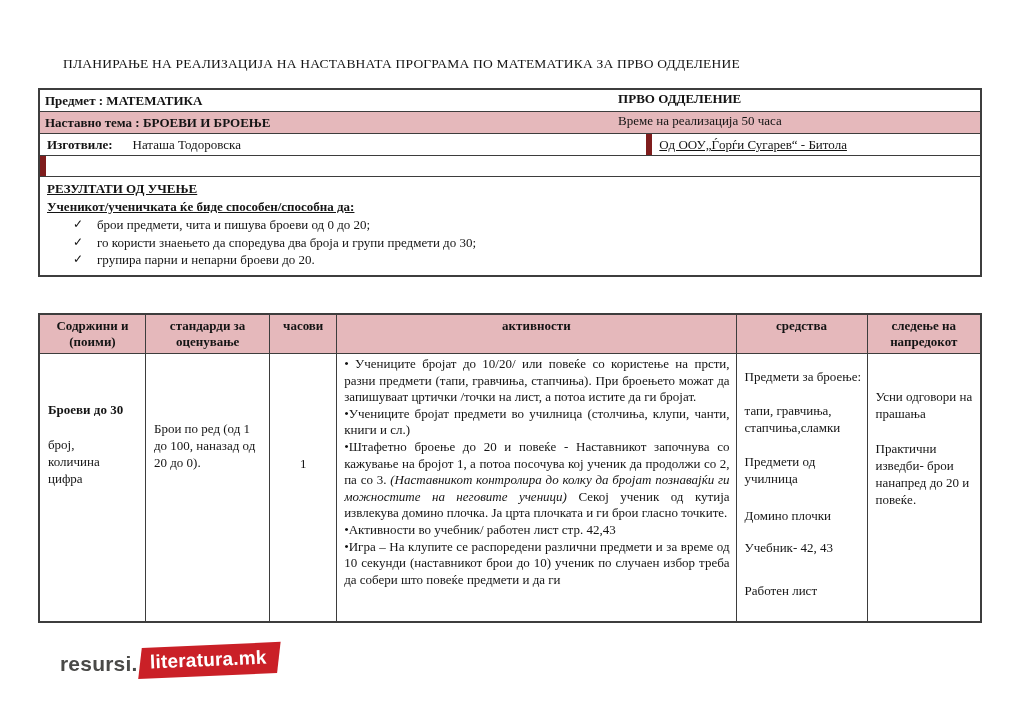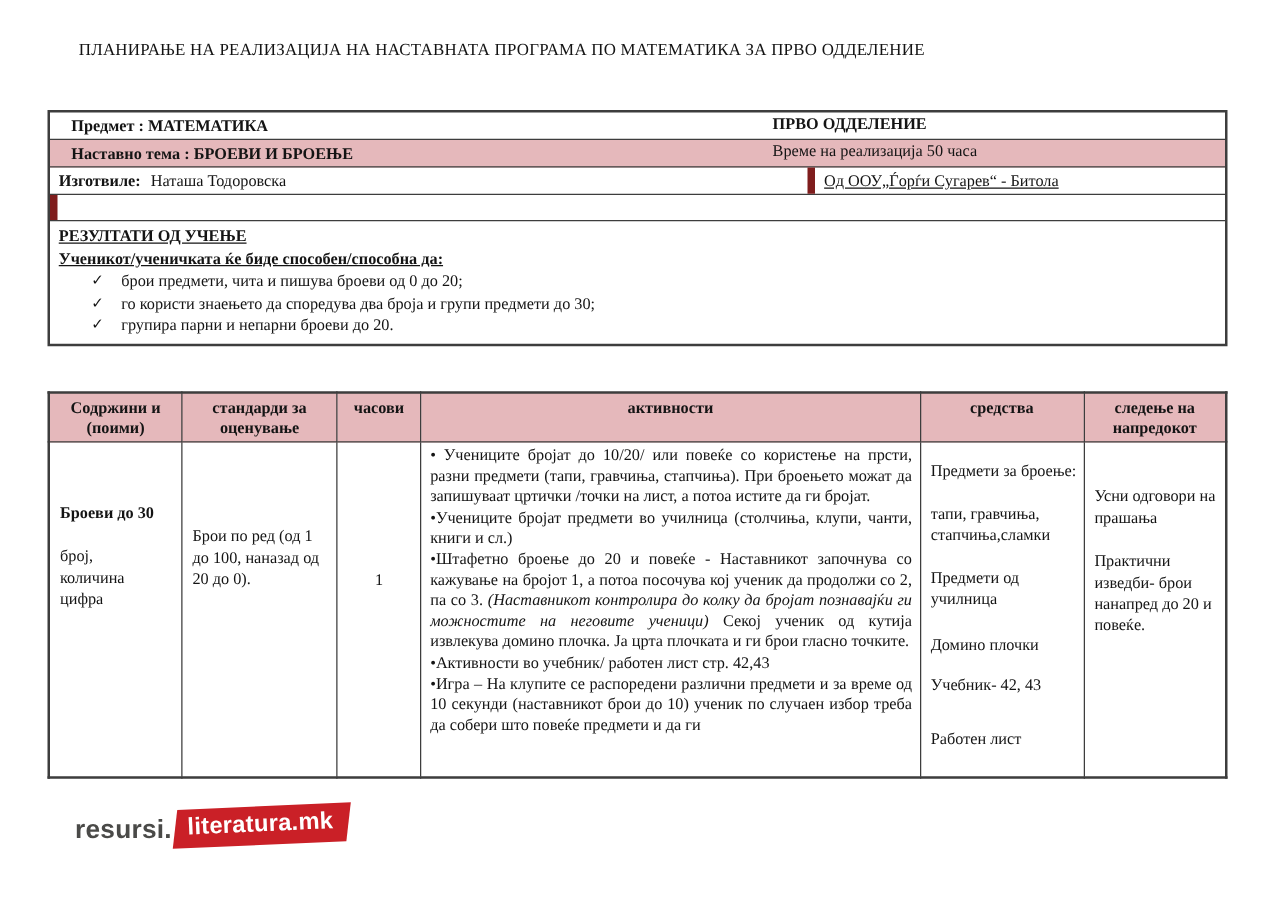--- a/index.html
+++ b/index.html
@@ -1,32 +1,32 @@
 <!DOCTYPE html>
 <html><head>
 <meta charset="utf-8">
 <style>
   * { margin:0; padding:0; box-sizing:border-box; }
   html,body { background:#ffffff; }
   body { width:1020px; height:722px; font-family:"Liberation Serif","DejaVu Serif",serif; color:#141414; }
   .page { position:relative; width:1020px; height:722px; background:#ffffff; overflow:hidden; }
 
-  .title { position:absolute; left:63px; top:32px; font-size:13.5px; letter-spacing:0.2px; white-space:nowrap; }
+  .title { position:absolute; left:63px; top:56px; font-size:13.5px; letter-spacing:0.2px; white-space:nowrap; }
 
   
   .t1 { position:absolute; left:38px; top:88px; width:944px; border:2px solid #3d3d3d; font-size:13px; }
-  .t1row { position:relative; border-bottom:1px solid #3d3d3d; padding:2px 6px 2px 17px; min-height:21px; line-height:17px; }
+  .t1row { position:relative; border-bottom:1px solid #3d3d3d; padding:2px 6px 2px 5px; min-height:21px; line-height:17px; }
   .pink { background:#e5b8bb; }
   .b { font-weight:bold; }
   .u { text-decoration:underline; }
   .right61 { position:absolute; left:61.5%; top:0; }
   .splitrow { display:flex; padding:0; }
   .splitrow .lcell { width:64.5%; padding:2px 6px 2px 7px; }
   .splitrow .rcell { width:35.5%; border-left:6px solid #7f1d1d; padding:2px 20px 2px 7px;text-decoration:underline; }
-  .name-gap { margin-left:8px; font-weight:normal;text-align:center; }
+  .name-gap { margin-left:20px; font-weight:normal;text-align:center; }
   .results { padding:3px 8px 6px 7px; line-height:17.5px; }
   .results ul { list-style:none; margin:1px 0 0 26px; }
   .results li { display:flex; align-items:flex-start; line-height:17.5px; }
   .results .chk { width:24px; flex:0 0 24px; font-size:12px; }
 
   
   table.plan { position:absolute; left:38px; top:313px; width:944px; border-collapse:collapse; table-layout:fixed; font-size:13px; }
   table.plan th, table.plan td { border:1px solid #3d3d3d; vertical-align:top; }
   table.plan { border:2px solid #3d3d3d; }
   table.plan th { background:#e5b8bb; font-weight:bold; text-align:center; padding:3px 2px; line-height:16px; height:39px;margin-left:37px; }

